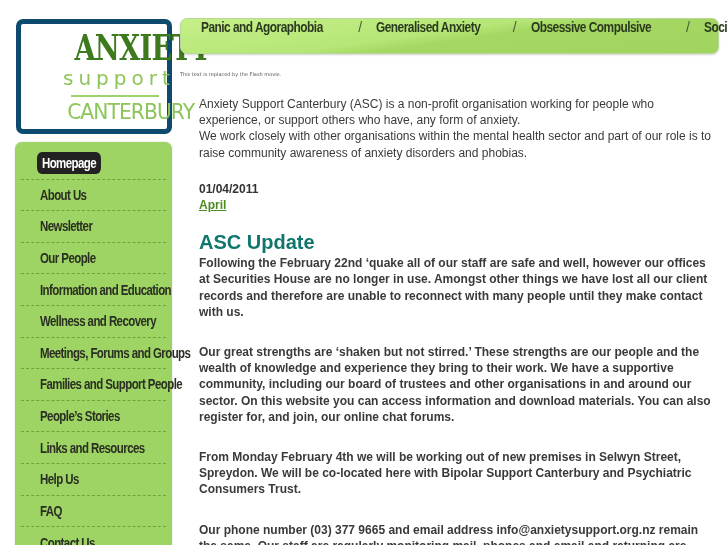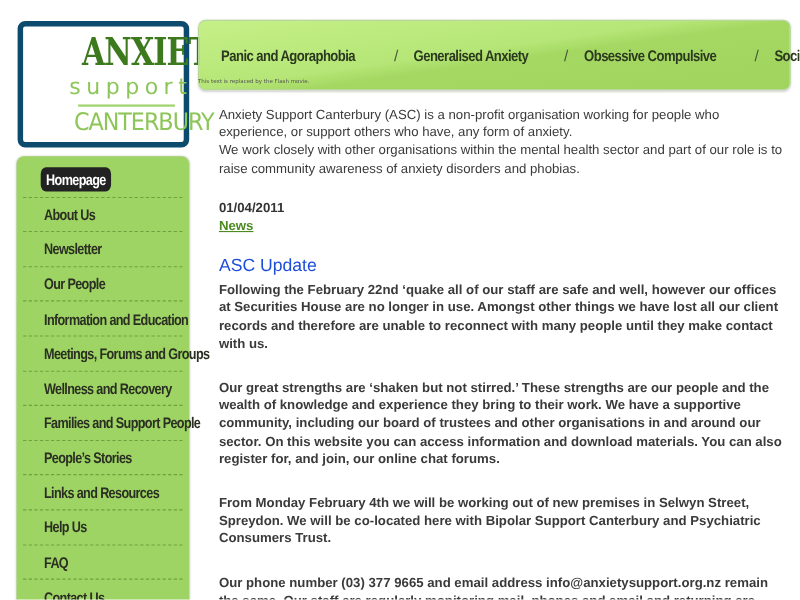--- a/index.html
+++ b/index.html
@@ -23,25 +23,25 @@
       letter-spacing: 5px; line-height: 28px; margin-top: -2px;
     }
     .logo .rule { height: 2px; background: #9ed26a; margin: 3px 8px 2px 8px; }
     .logo .l3 {
       font-family: "DejaVu Sans", sans-serif; color: #8cc558; font-size: 22px;
       line-height: 26px; letter-spacing: -1px; transform: scaleX(0.92); white-space: nowrap;
     }
 
     
     .topnav {
-      position: absolute; left: 180px; top: 18px; width: 539px; height: 64px;
+      position: absolute; left: 180px; top: 18px; width: 539px; height: 36px;
       border-radius: 7px; border: 1px solid #b8d89a;
       background: linear-gradient(172deg, #c5f088 0%, #b6e677 45%, #a4d862 55%, #a0d45e 100%);
       box-shadow: 0 1px 2px rgba(0,0,0,0.18);
-      display: flex; align-items: center; padding-left: 20px;
+      display: flex; padding-left: 20px;
     }
     .topnav .item {
       font-family: "Liberation Sans", sans-serif; font-weight: bold; font-size: 14px;
       color: #2b3a1e; white-space: nowrap; letter-spacing: -0.6px;
       transform: scaleX(0.85); transform-origin: left center; cursor: pointer;
     }
     .topnav .sep { color: #4a5a3a; font-size: 14px; margin: 0 14px; }
     .flash-note {
       position: absolute; left: 180px; top: 71px; font-size: 5px; color: #555;
       font-family: "DejaVu Sans", sans-serif;
@@ -71,21 +71,21 @@
     }
 
     
     .content {
       position: absolute; left: 199px; top: 96px; width: 520px;
       font-family: "Liberation Sans", sans-serif; font-size: 12px; line-height: 16.2px; color: #3a3a3a;
     }
     .intro p { margin: 0; }
     .date { font-weight: bold; margin-top: 20px; color: #333; }
     .cat-link { font-weight: bold; color: #4a8a1e; text-decoration: underline; display: inline-block; }
-    .post-title { font-size: 16px; font-weight: normal; color: #1d4ed8; margin-top: 17px; line-height: 24px; }
+    .post-title { font-size: 20px; font-weight: bold; color: #0f766e; margin-top: 17px; line-height: 24px; }
     .body p { font-weight: bold; margin-top: 24px; color: #3a3a3a; }
     .body p:first-child { margin-top: 1px; }
   </style>
 </head>
 <body>
 
 <div class="logo">
   <div class="l1">ANXIETY</div>
   <div class="l2">support</div>
   <div class="rule"></div>
@@ -113,24 +113,24 @@
   <div class="nav-item">
       <span class="nav-label">Newsletter</span>
     </div>
   <div class="nav-item">
       <span class="nav-label">Our People</span>
     </div>
   <div class="nav-item">
       <span class="nav-label">Information and Education</span>
     </div>
   <div class="nav-item">
-      <span class="nav-label">Meetings, Forums and Groups</span>
+      <span class="nav-label">Wellness and Recovery</span>
     </div>
   <div class="nav-item">
-      <span class="nav-label">Wellness and Recovery</span>
+      <span class="nav-label">Meetings, Forums and Groups</span>
     </div>
   <div class="nav-item">
       <span class="nav-label">Families and Support People</span>
     </div>
   <div class="nav-item">
       <span class="nav-label">People’s Stories</span>
     </div>
   <div class="nav-item">
       <span class="nav-label">Links and Resources</span>
     </div>
@@ -144,21 +144,21 @@
       <span class="nav-label">Contact Us</span>
     </div>
 </div>
 
 <div class="content">
   <div class="intro">
     <p>Anxiety Support Canterbury (ASC) is a non-profit organisation working for people who experience, or support others who have, any form of anxiety.</p>
     <p>We work closely with other organisations within the mental health sector and part of our role is to raise community awareness of anxiety disorders and phobias.</p>
   </div>
   <div class="date">01/04/2011</div>
-  <a class="cat-link">News</a>
+  <a class="cat-link">April</a>
   <h1 class="post-title">ASC Update</h1>
   <div class="body">
     <p>Following the February 22nd ‘quake all of our staff are safe and well, however our offices at Securities House are no longer in use.  Amongst other things we have lost all our client records and therefore are unable to reconnect with many people until they make contact with us.</p>
     <p>Our great strengths are ‘shaken but not stirred.’  These strengths are our people and the wealth of knowledge and experience they bring to their work.  We have a supportive community, including our board of trustees and other organisations in and around our sector.  On this website you can access information and download materials.  You can also register for, and join, our online chat forums.</p>
     <p>From Monday February 4th we will be working out of new premises in Selwyn Street, Spreydon.  We will be co-located here with Bipolar Support Canterbury and Psychiatric Consumers Trust.</p>
     <p>Our phone number (03) 377 9665 and email address info@anxietysupport.org.nz remain the same.  Our staff are regularly monitoring mail, phones and email and returning are contact promptly.</p>
   </div>
 </div>
 
 </body></html>

